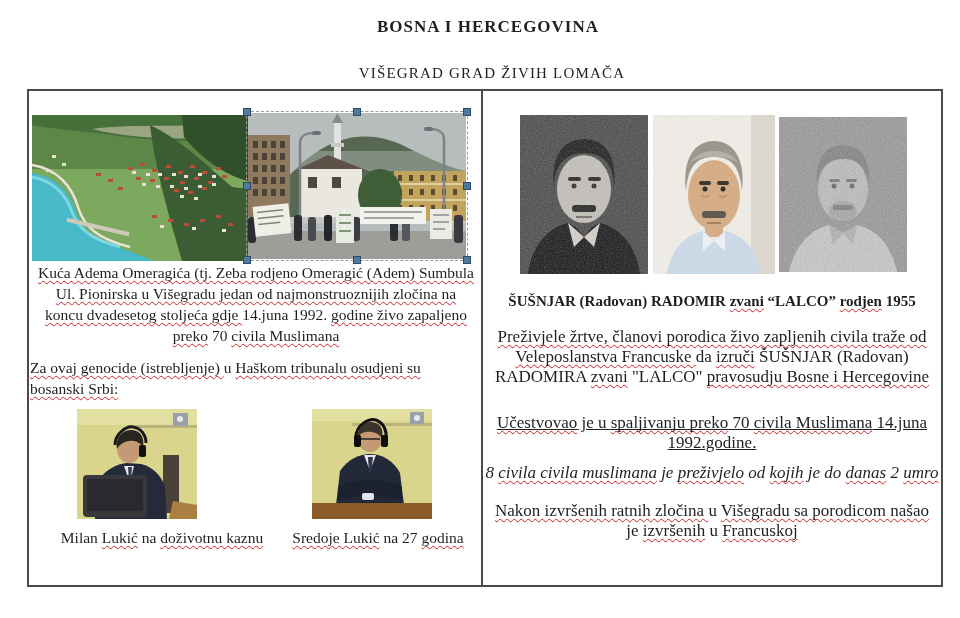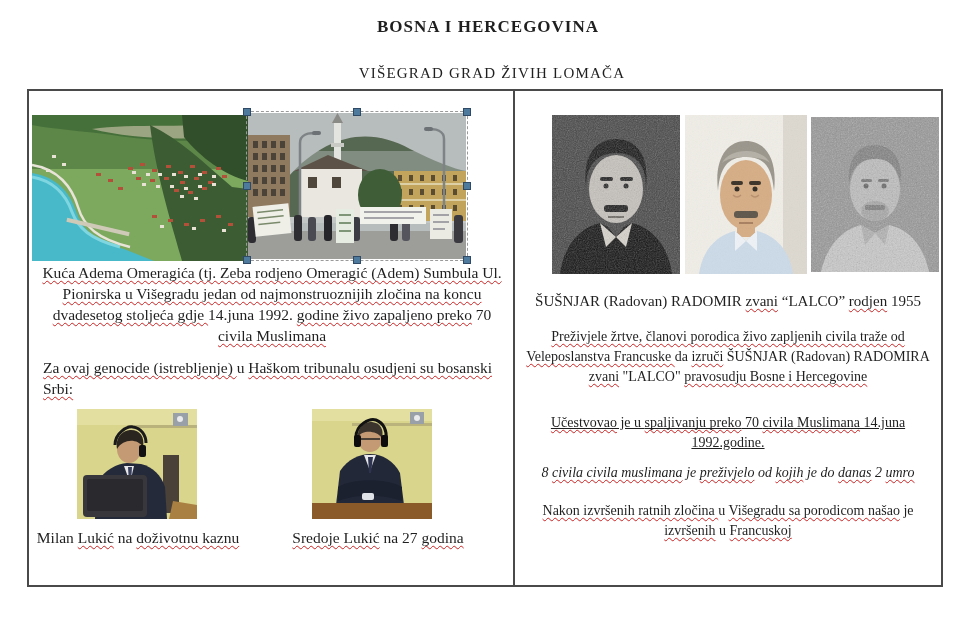--- a/index.html
+++ b/index.html
@@ -13,50 +13,50 @@
   }
   .subtitle {
     position:absolute; top:53px; left:0; width:100%; text-align:center;
     font-size:15px; font-weight:normal; letter-spacing:1.2px; margin:12px;
   }
   .doc-table {
     position:absolute; left:27px; top:89px; width:912px; height:494px;
     border:2px solid #4a4a4a; display:flex; background:#fff;
   }
   .cell { position:relative; }
-  .cell.left  { width:452px; border-right:2px solid #4a4a4a;padding-left:32px; }
+  .cell.left  { width:452px; border-right:2px solid #4a4a4a; }
   .cell.right { flex:1; }
 
   p.para { margin:0; position:absolute; }
   .left-text  { font-size:15.5px; line-height:21px; }
-  .right-text { font-size:14px; line-height:20px; }
+  .right-text { font-size:17px; line-height:20px; }
   .center { text-align:center; }
-  .bold { font-weight:normal; }
+  .bold { font-weight:bold; }
 
   
   .sp {
     text-decoration-line: underline;
     text-decoration-style: wavy;
     text-decoration-color:#cc2222;
     text-decoration-thickness:1px;
     text-underline-offset:2px;
     text-decoration-skip-ink:none;
   }
 
   .photo { position:absolute; overflow:visible; }
   .photo svg { display:block; width:100%; height:100%; }
 
   
   .aerial  { left:3px;  top:24px;  width:216px; height:146px; }
   .street  { left:219px; top:22px; width:218px; height:146px; outline:1.5px dashed #9a9a9a; outline-offset:1px; }
   .trial1  { left:48px;  top:318px; width:120px; height:110px; }
   .trial2  { left:283px; top:318px; width:120px; height:110px; }
   .house-para    { left:8px; right:6px; top:171px; }
-  .tribunal-para { left:14px; right:6px; top:266px; }
-  .caption-milan   { left:0;  top:436px; width:218px; }
+  .tribunal-para { left:1px; right:6px; top:266px; }
+  .caption-milan   { left:24px;  top:436px; width:218px; }
   .caption-sredoje { left:250px; top:436px; width:198px;font-family:Liberation Serif, serif; }
 
   
   .portrait1 { left:37px;  top:24px; width:128px; height:159px; }
   .portrait2 { left:170px; top:24px; width:122px; height:159px; }
   .portrait3 { left:296px; top:26px; width:128px; height:155px; }
   .r-heading { left:8px;  right:8px;  top:200px; font-size:15px; }
   .r-para1   { left:4px;  right:4px;  top:236px; }
   .r-para2   { left:10px; right:10px; top:322px;text-decoration:underline; }
   .r-para3   { left:2px;  right:2px;  top:372px;font-style:italic; }

